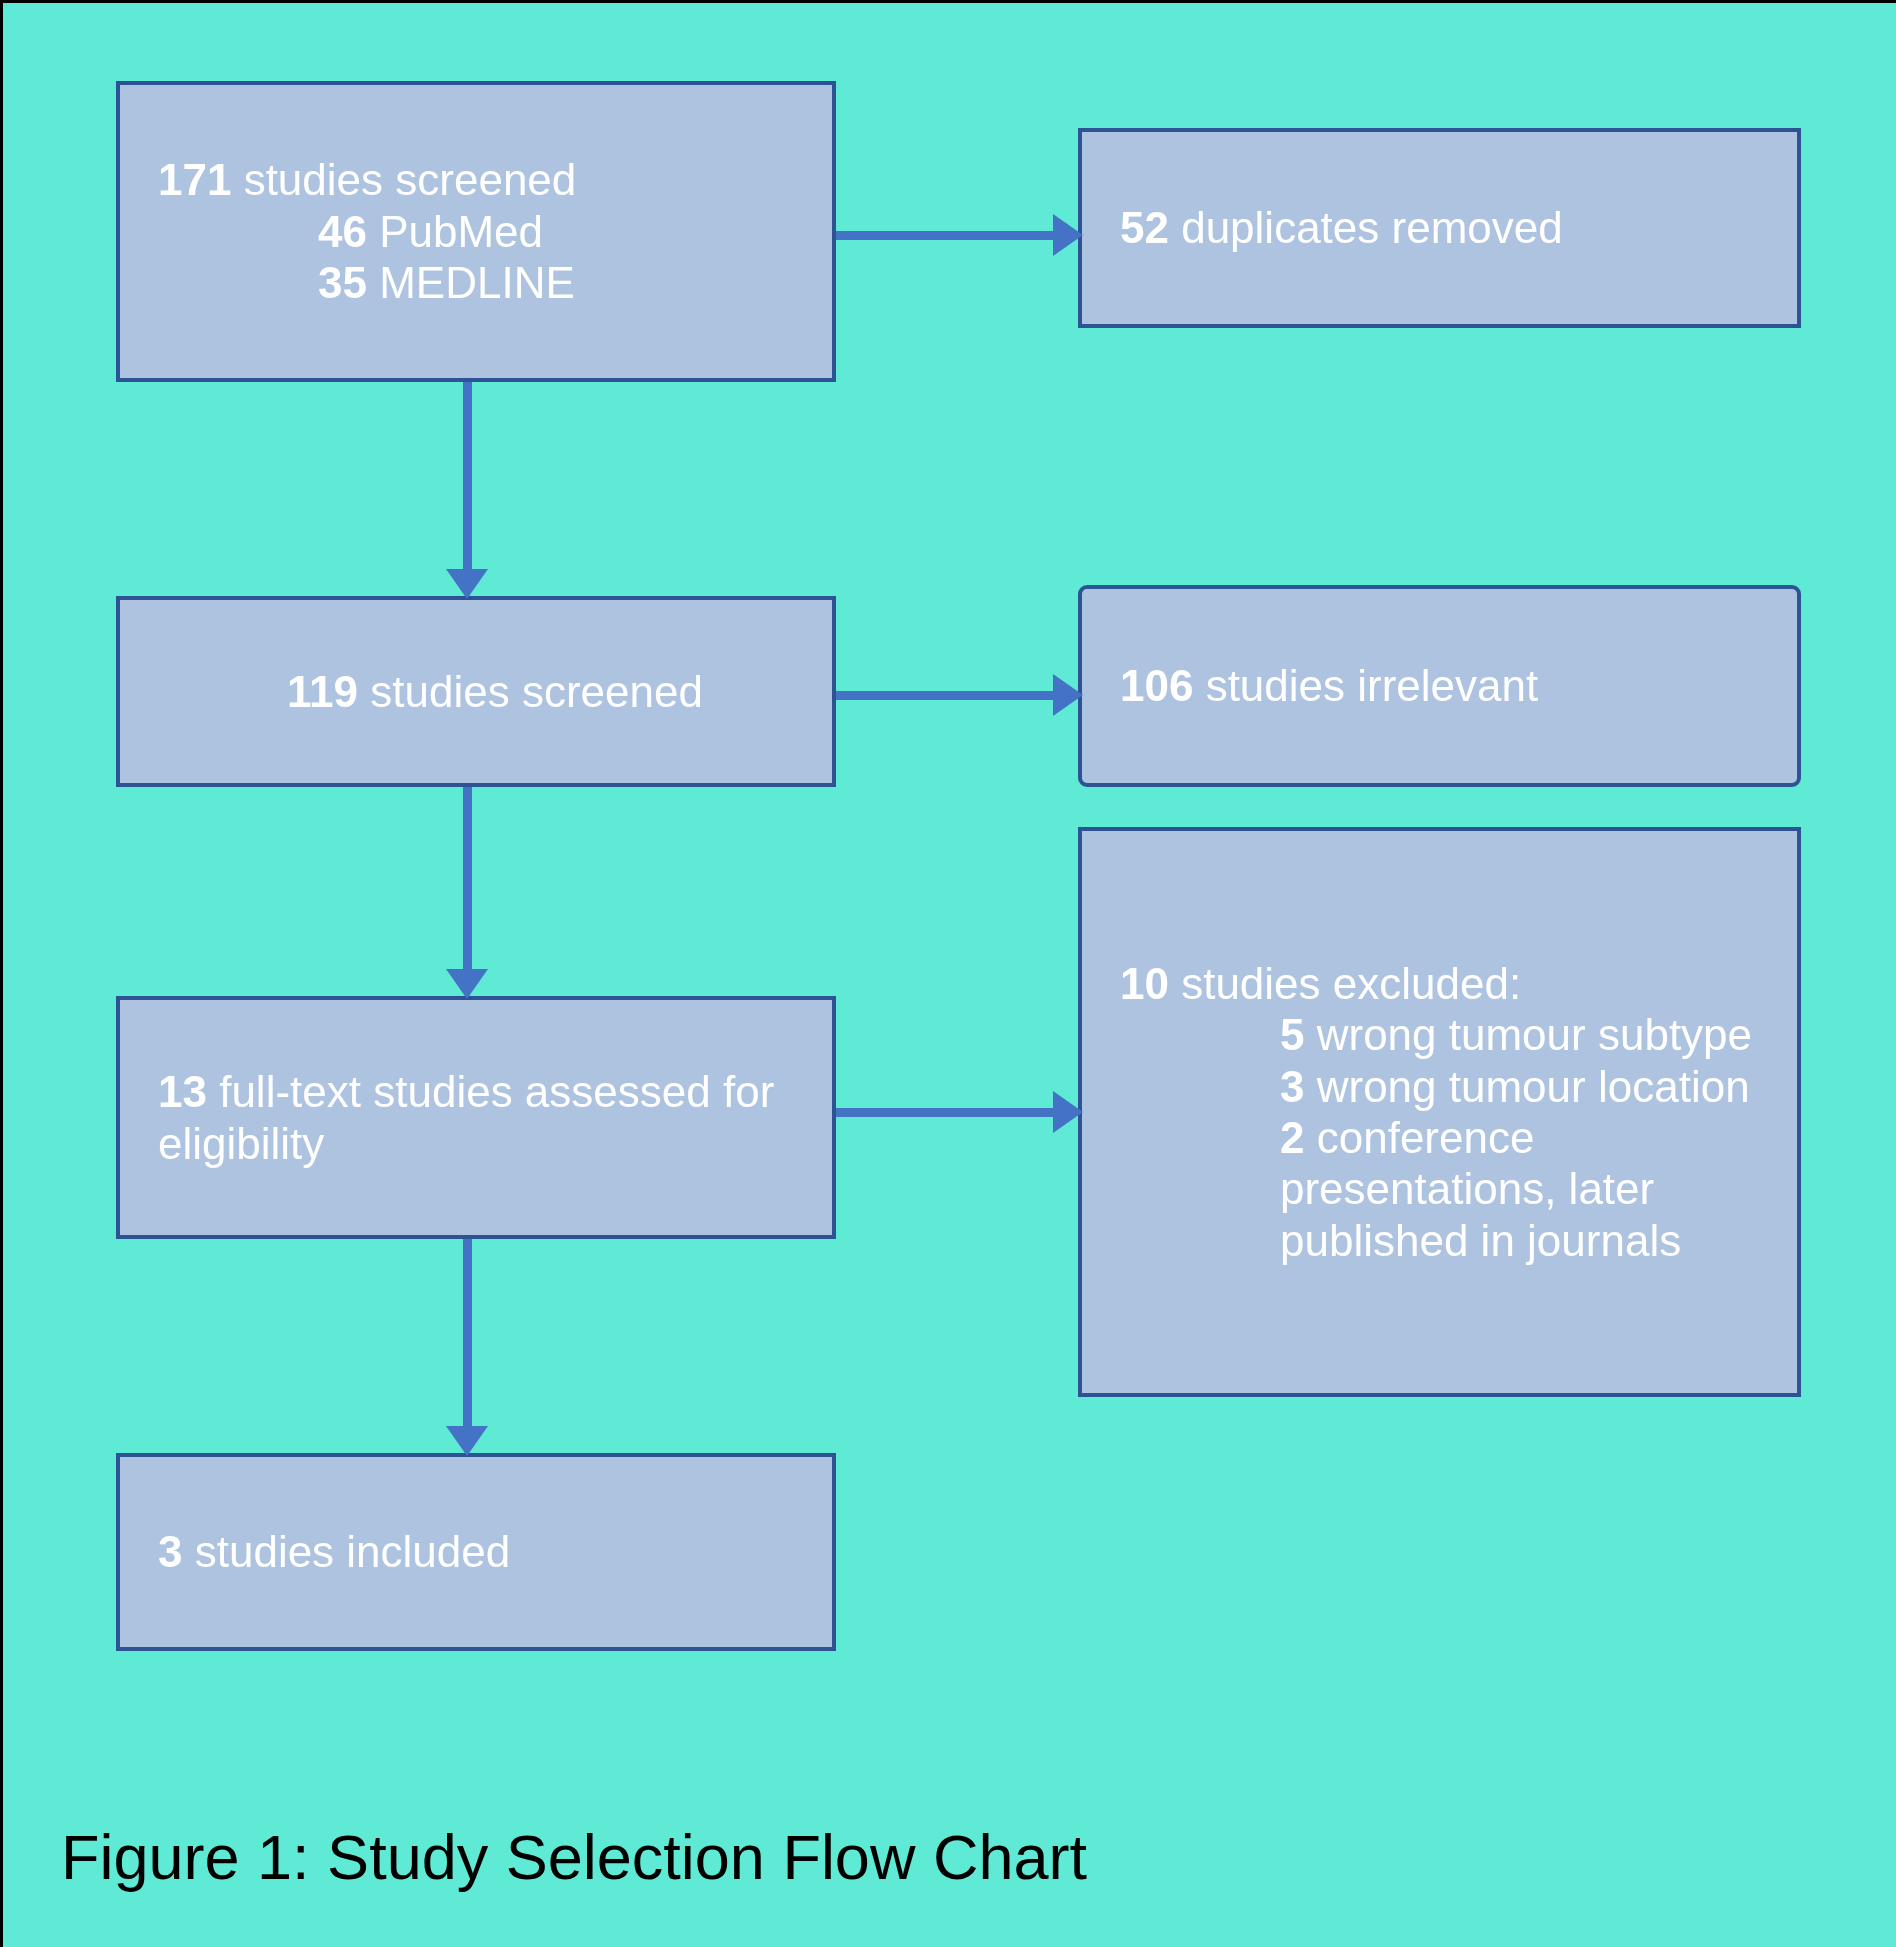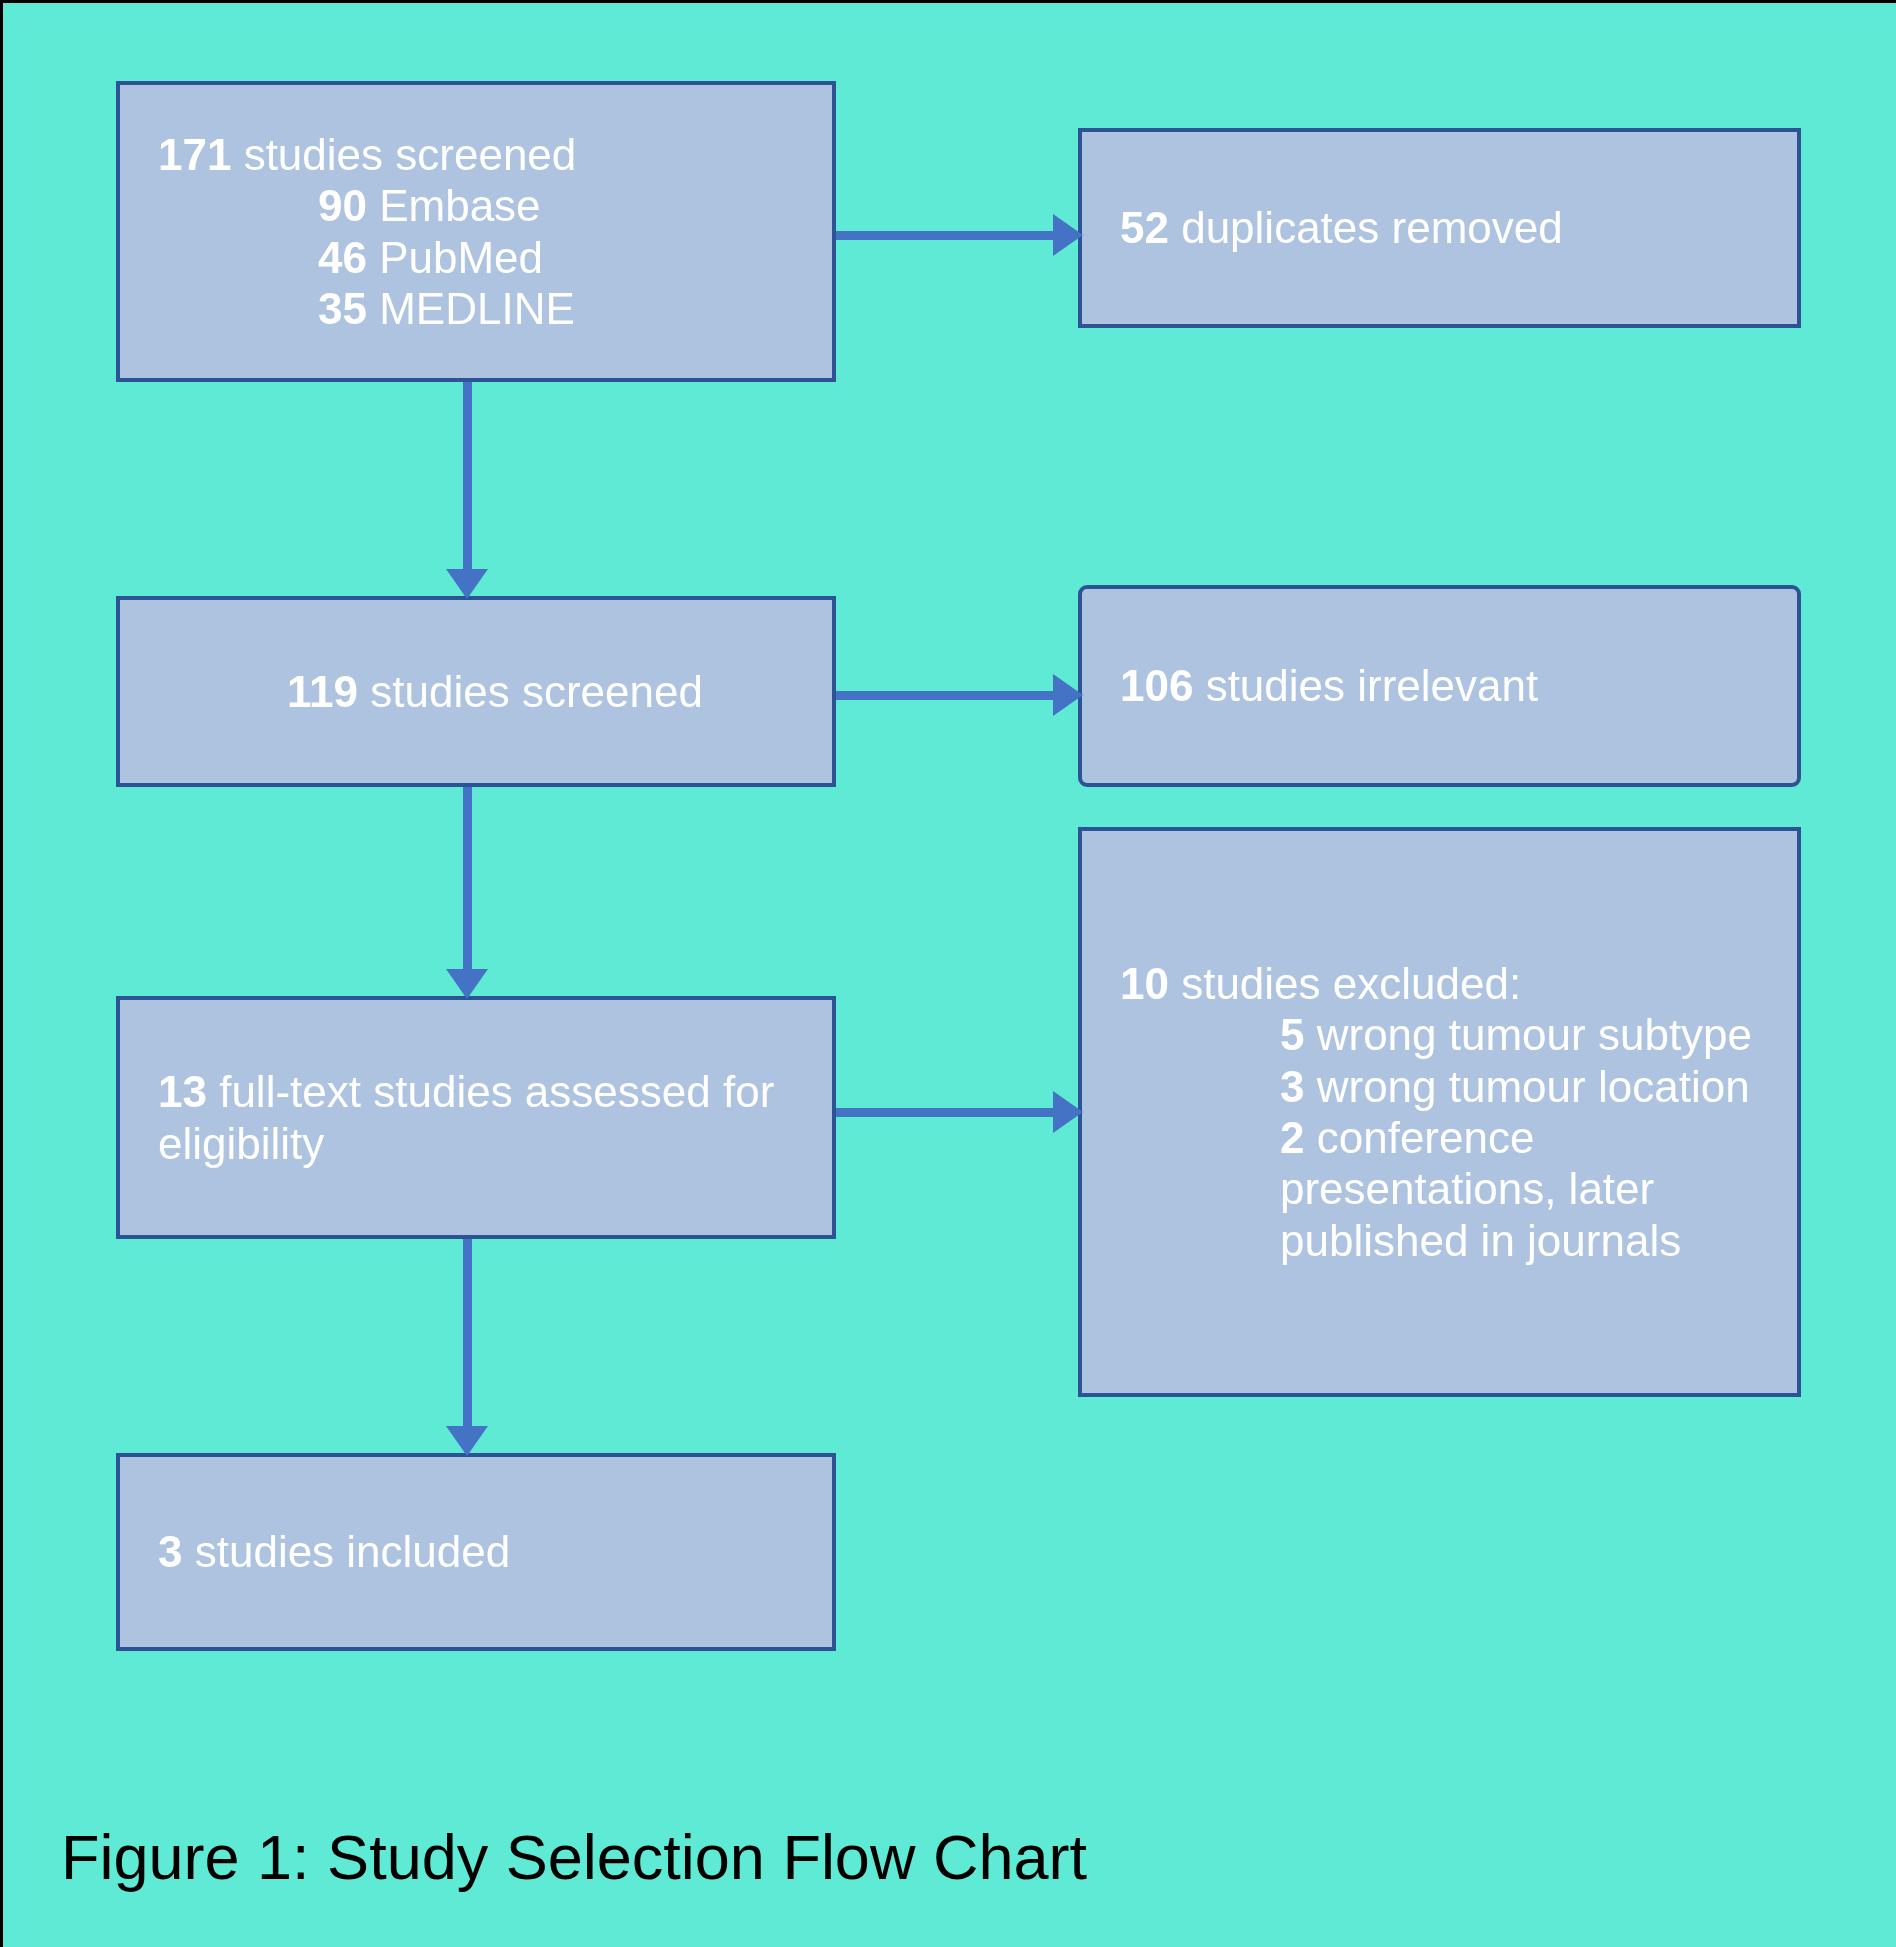--- a/index.html
+++ b/index.html
@@ -98,23 +98,20 @@
 </head>
 <body>
 
 <div id="page">
 
   <div class="flow-box" style="left:113px; top:78px; width:720px; height:301px;">
     <div class="line">
       <b>171</b><span> studies screened</span>
     </div>
     <div class="line indent">
-      <b>90</b><span> Embase</span>
-    </div>
-    <div class="line indent">
       <b>46</b><span> PubMed</span>
     </div>
     <div class="line indent">
       <b>35</b><span> MEDLINE</span>
     </div>
   </div>
 
   <div class="flow-box" style="left:1075px; top:125px; width:723px; height:200px;">
     <div class="line">
       <b>52</b><span> duplicates removed</span>

